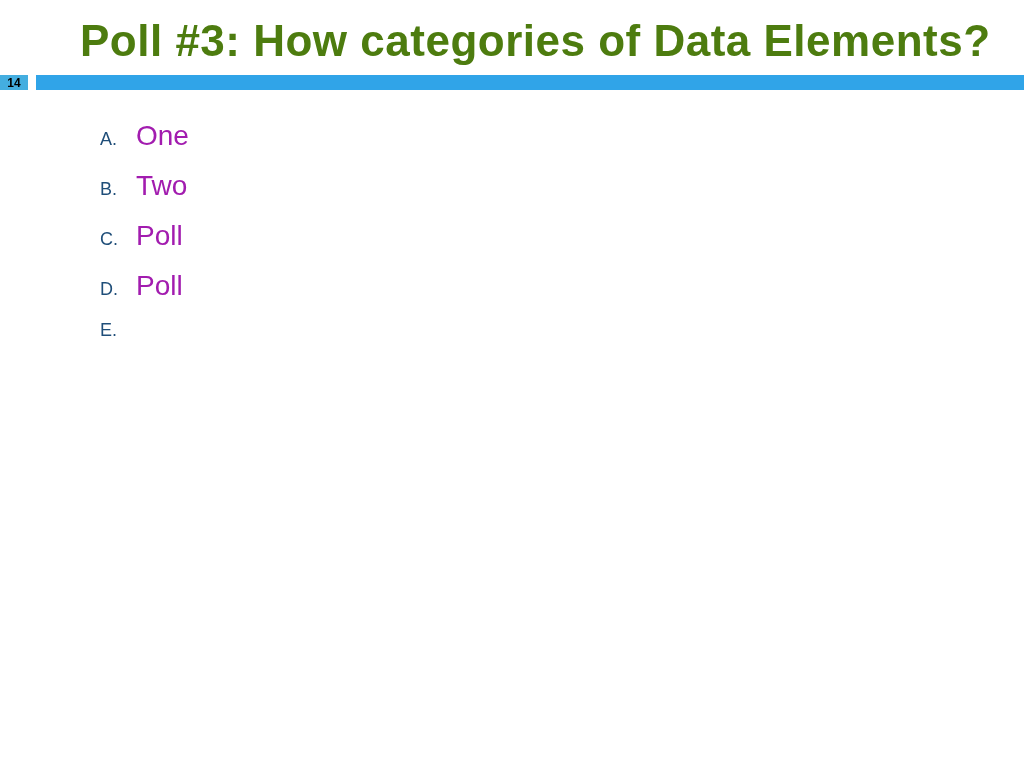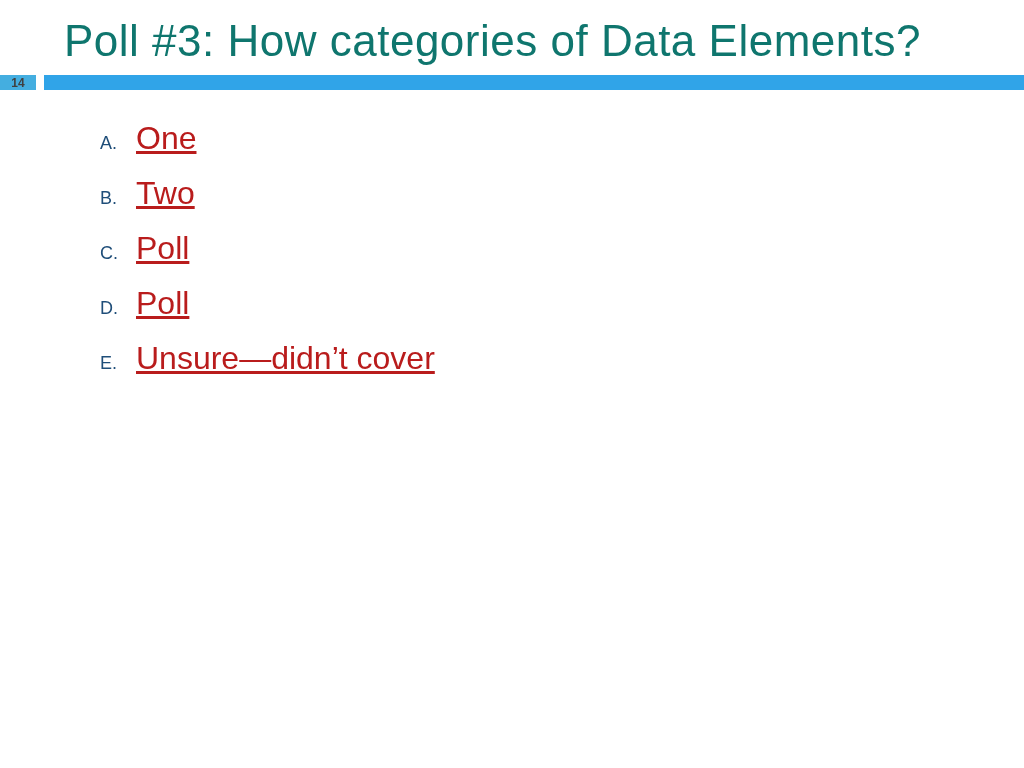--- a/index.html
+++ b/index.html
@@ -9,39 +9,39 @@
     }
     body {
       width: 1024px;
       height: 768px;
       background: #ffffff;
       font-family: "Century Gothic", "Futura", "Avant Garde", sans-serif;
       position: relative;
       overflow: hidden;
     }
     .title {
-      color: #0f766e;
+      color: #4d7c0f;
       font-size: 44px;
-      font-weight: 400;
-      padding: 12px 0 0 64px;
+      font-weight: 700;
+      padding: 12px 0 0 80px;
       line-height: 1.3;
       letter-spacing: 0.5px;
     }
     .divider-row {
       display: flex;
       align-items: stretch;
       margin-top: 6px;
       height: 15px;
     }
     .page-badge {
       background: #44aee0;
-      color: #404040;
+      color: #000000;
       font-size: 12px;
       font-weight: bold;
-      width: 36px;
+      width: 28px;
       display: flex;
       align-items: center;
       justify-content: center;
       font-family: Arial, sans-serif;
     }
     .divider-gap {
       width: 8px;
       background: #ffffff;
     }
     .divider-bar {
@@ -58,24 +58,23 @@
     }
     .option-letter {
       color: #1f4e79;
       font-size: 18px;
       font-weight: 400;
       width: 36px;
       text-align: left;
       flex-shrink: 0;
     }
     .option-text {
-      color: #b91c1c;
-      font-size: 32px;
+      color: #a21caf;
+      font-size: 28px;
       font-weight: 400;
-      text-decoration: underline;
     }
   </style>
 </head>
 <body>
 
 <h1 class="title">Poll #3: How categories of Data Elements?</h1>
 
 <div class="divider-row">
   <div class="page-badge">14</div>
   <div class="divider-gap"></div>
@@ -94,15 +93,14 @@
   <div class="option-row">
     <span class="option-letter">C.</span>
     <span class="option-text">Poll</span>
   </div>
   <div class="option-row">
     <span class="option-letter">D.</span>
     <span class="option-text">Poll</span>
   </div>
   <div class="option-row">
     <span class="option-letter">E.</span>
-    <span class="option-text">Unsure—didn’t cover</span>
   </div>
 </div>
 
 </body></html>

